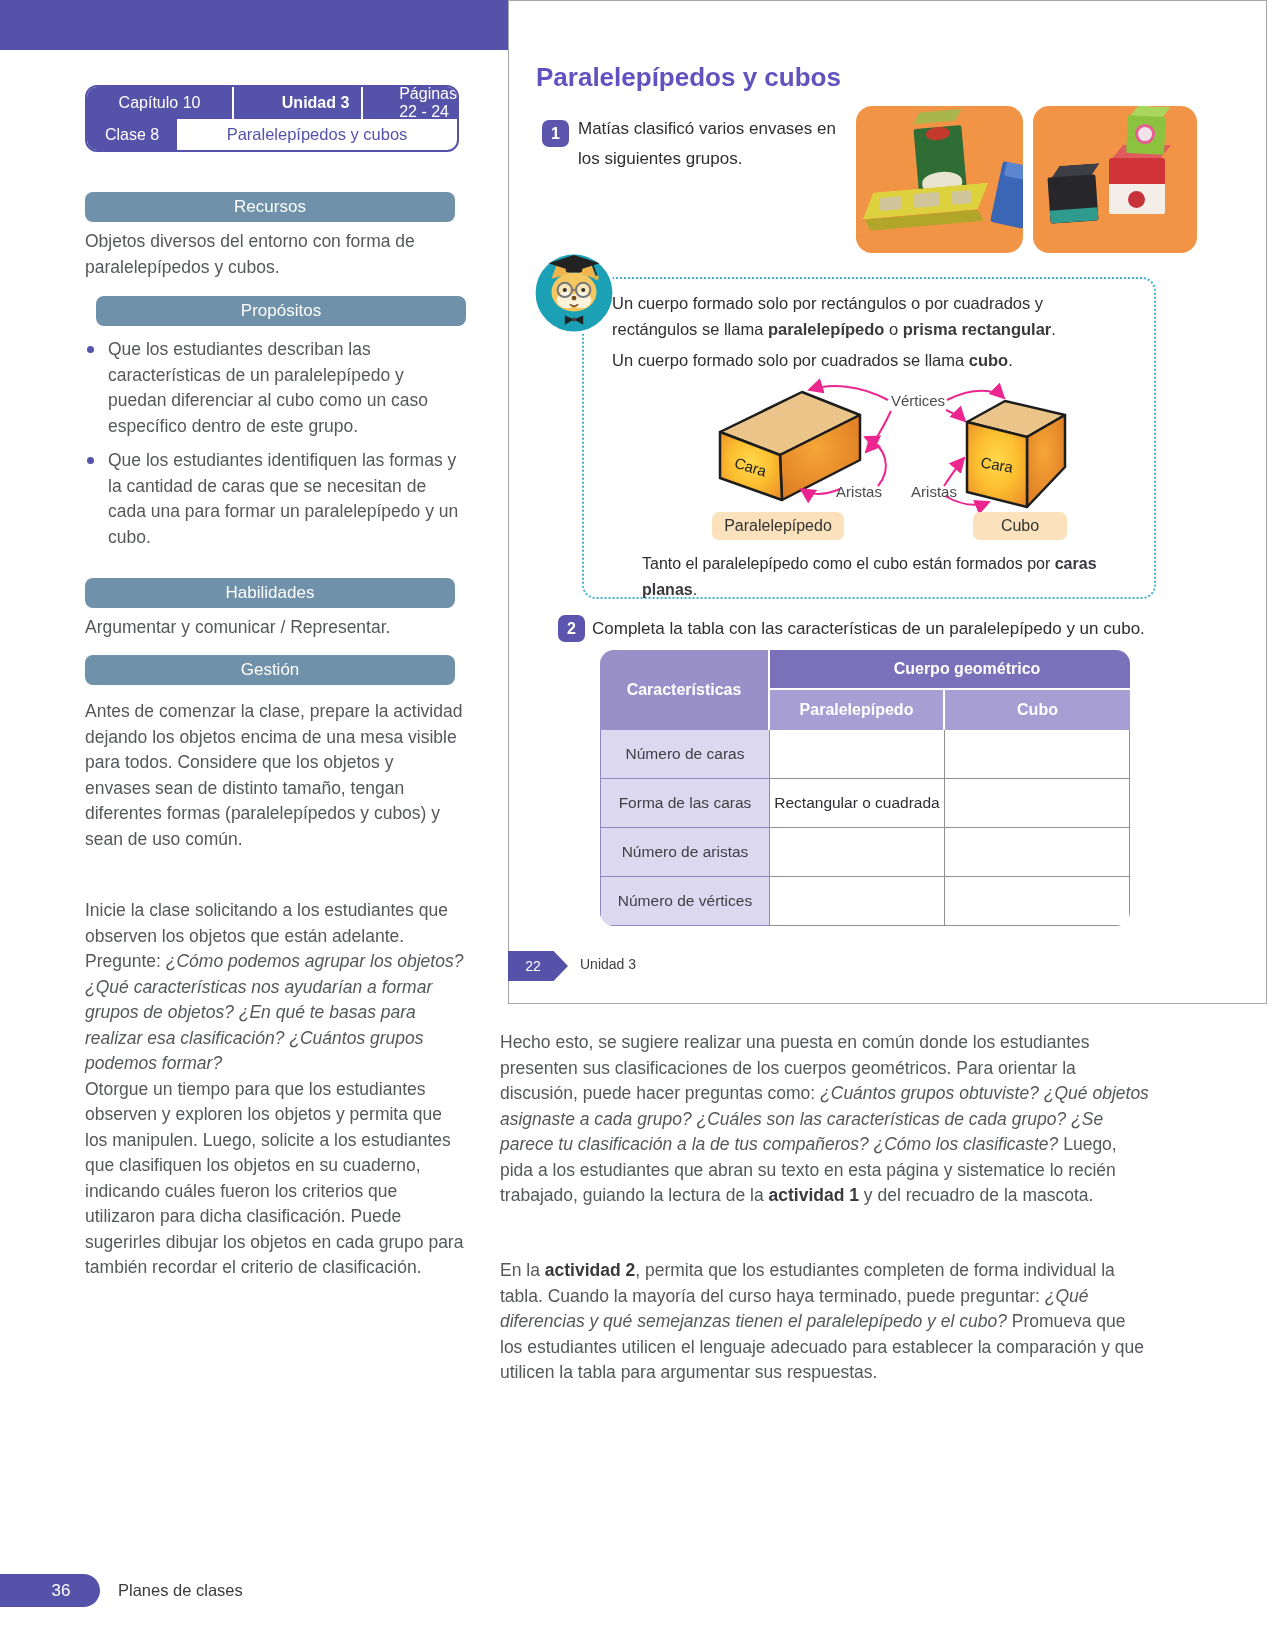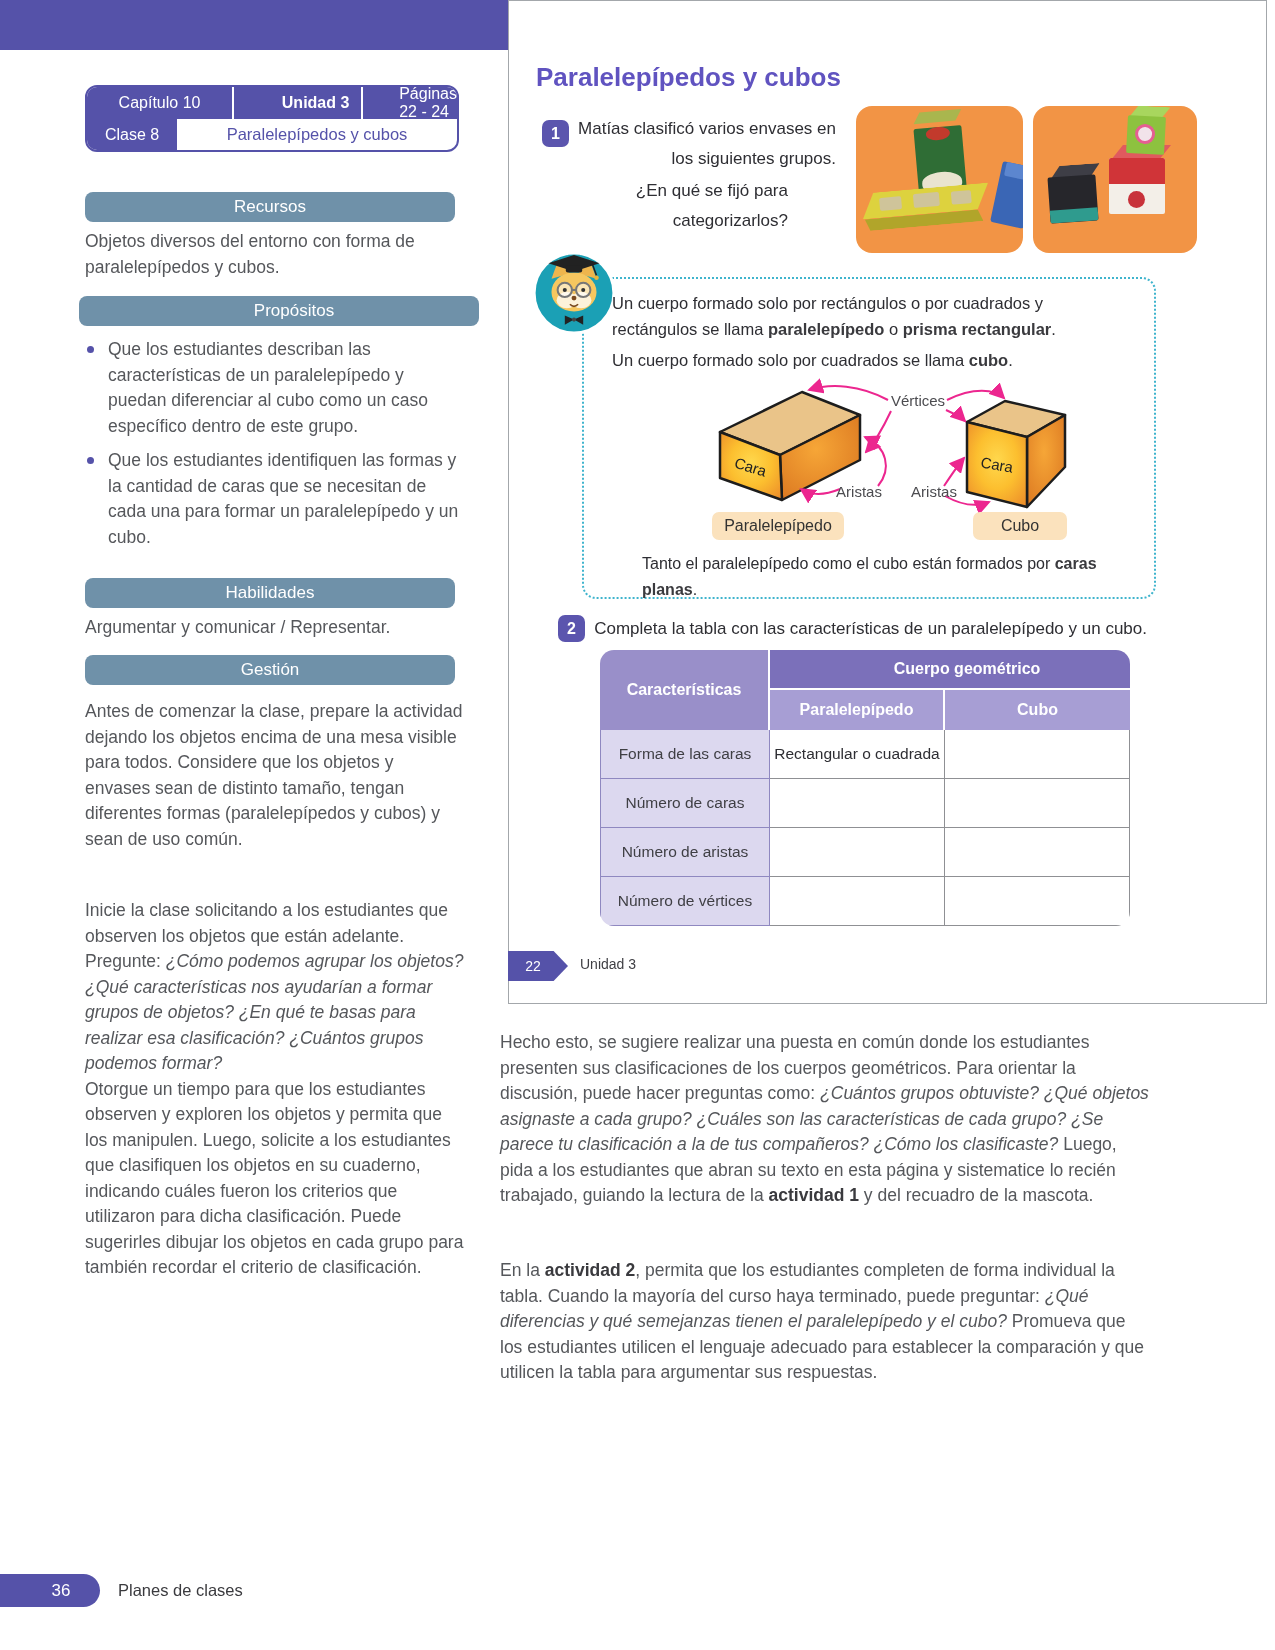--- a/index.html
+++ b/index.html
@@ -31,21 +31,21 @@
            font-weight:400;font-size:17px;display:flex;align-items:center;justify-content:center;}
   .body-txt{font-size:17.5px;line-height:25.5px;color:#55575b;}
   .bullets{width:378px;}
   .bullet{position:relative;padding-left:23px;margin-bottom:9px;}
   .bullet .dot{position:absolute;left:2px;top:9px;width:7px;height:7px;border-radius:50%;background:#5552a9;}
 
   
   .sp-title{left:536px;top:62px;font-size:26px;font-weight:700;color:#6053c0;}
   .act-num{width:27px;height:27px;background:#5b55ae;border-radius:7px;color:#fff;font-weight:700;
            font-size:16px;display:flex;align-items:center;justify-content:center;}
-  .sp-txt{font-size:17px;line-height:30px;color:#2e2e33;text-align:right;}
+  .sp-txt{font-size:17px;line-height:30px;color:#2e2e33;}
 
   .orange-panel{width:167px;height:147px;background:#f29445;border-radius:16px;overflow:hidden;}
 
   
   .bx{position:absolute;}
   .cereal-front{position:relative;width:48px;height:68px;background:#2f6d35;border-radius:2px;}
   .cereal-top{position:absolute;left:4px;top:-9px;width:42px;height:11px;background:#a9b64e;transform:skewX(-32deg);}
   .cereal-oval{width:24px;height:13px;border-radius:50%;background:#c23a2c;margin:7px auto 0;}
   .cereal-bowl{position:absolute;bottom:3px;left:4px;width:40px;height:20px;background:#e9e4cf;
                border-radius:50% 50% 40% 40%;}
@@ -120,21 +120,21 @@
     </div>
     <div class="info-row2">
       <div class="c-class">Clase 8</div>
       <div class="c-topic">Paralelepípedos y cubos</div>
     </div>
   </div>
 
   <div class="abs sec-bar" style="left:85px;top:192px;">Recursos</div>
   <div class="abs body-txt" style="left:85px;top:229px;width:378px;">Objetos diversos del entorno con forma de paralelepípedos y cubos.</div>
 
-  <div class="abs sec-bar" style="left:79px;top:296px;padding-left:30px;">Propósitos</div>
+  <div class="abs sec-bar" style="left:96px;top:296px;">Propósitos</div>
   <div class="abs bullets body-txt" style="left:85px;top:337px;">
     <div class="bullet">
       <span class="dot"></span>
       <span>Que los estudiantes describan las características de un paralelepípedo y puedan diferenciar al cubo como un caso específico dentro de este grupo.</span>
     </div>
     <div class="bullet">
       <span class="dot"></span>
       <span>Que los estudiantes identifiquen las formas y la cantidad de caras que se necesitan de cada una para formar un paralelepípedo y un cubo.</span>
     </div>
   </div>
@@ -145,21 +145,20 @@
   <div class="abs sec-bar" style="left:85px;top:655px;">Gestión</div>
   <div class="abs body-txt" style="left:85px;top:699px;width:378px;">Antes de comenzar la clase, prepare la actividad dejando los objetos encima de una mesa visible para todos. Considere que los objetos y envases sean de distinto tamaño, tengan diferentes formas (paralelepípedos y cubos) y sean de uso común.</div>
   <div class="abs body-txt" style="left:85px;top:898px;width:380px;white-space:pre-line;"><span>Inicie la clase solicitando a los estudiantes que observen los objetos que están adelante.
 Pregunte: </span><span class="i">¿Cómo podemos agrupar los objetos? ¿Qué características nos ayudarían a formar grupos de objetos? ¿En qué te basas para realizar esa clasificación? ¿Cuántos grupos podemos formar?</span><span>
 Otorgue un tiempo para que los estudiantes observen y exploren los objetos y permita que los manipulen. Luego, solicite a los estudiantes que clasifiquen los objetos en su cuaderno, indicando cuáles fueron los criterios que utilizaron para dicha clasificación. Puede sugerirles dibujar los objetos en cada grupo para también recordar el criterio de clasificación.</span></div>
 
   <div class="abs sp-title" style="left: 536px; top: 62px;">Paralelepípedos y cubos</div>
 
   <div class="abs act-num" style="left:542px;top:120px;">1</div>
   <div class="abs sp-txt" style="left:578px;top:114px;width:258px;">Matías clasificó varios envases en los siguientes grupos.</div>
-  <div class="abs sp-txt" style="left:578px;top:176px;width:210px;">¿En qué se fijó para categorizarlos?</div>
 
   <div class="abs orange-panel" style="left:856px;top:106px;">
     <div class="bx" style="right:-8px;top:50px;transform:rotate(12deg);">
       <div class="bluebox">
           <div class="stripe"></div>
         </div>
     </div>
     <div class="bx" style="left:60px;top:14px;transform:rotate(-5deg);">
       <div class="cereal-top"></div>
       <div class="cereal-front">
@@ -284,27 +283,27 @@
       <div class="th-left">Características</div>
       <div class="th-right">
         <div class="th-group">Cuerpo geométrico</div>
         <div class="th-subs">
           <div>Paralelepípedo</div>
           <div>Cubo</div>
         </div>
       </div>
     </div>
     <div class="tbl-row">
+      <div class="td-label">Número de caras</div>
+      <div class="td-cell td-p"></div>
+      <div class="td-cell td-c"></div>
+    </div>
+    <div class="tbl-row">
       <div class="td-label">Forma de las caras</div>
       <div class="td-cell td-p">Rectangular o cuadrada</div>
-      <div class="td-cell td-c"></div>
-    </div>
-    <div class="tbl-row">
-      <div class="td-label">Número de caras</div>
-      <div class="td-cell td-p"></div>
       <div class="td-cell td-c"></div>
     </div>
     <div class="tbl-row">
       <div class="td-label">Número de aristas</div>
       <div class="td-cell td-p"></div>
       <div class="td-cell td-c"></div>
     </div>
     <div class="tbl-row">
       <div class="td-label">Número de vértices</div>
       <div class="td-cell td-p"></div>

